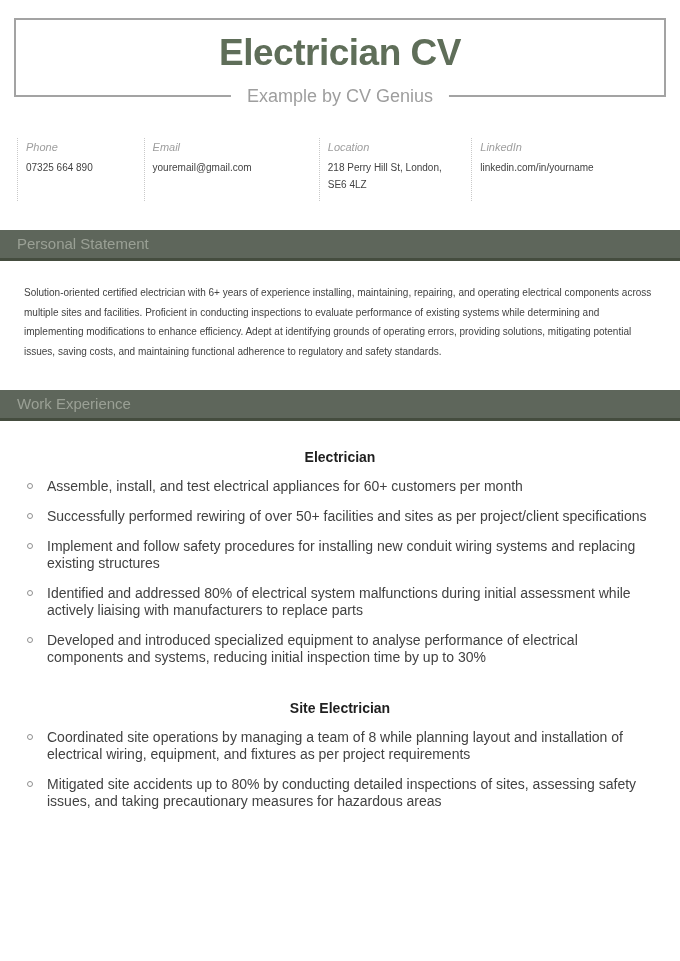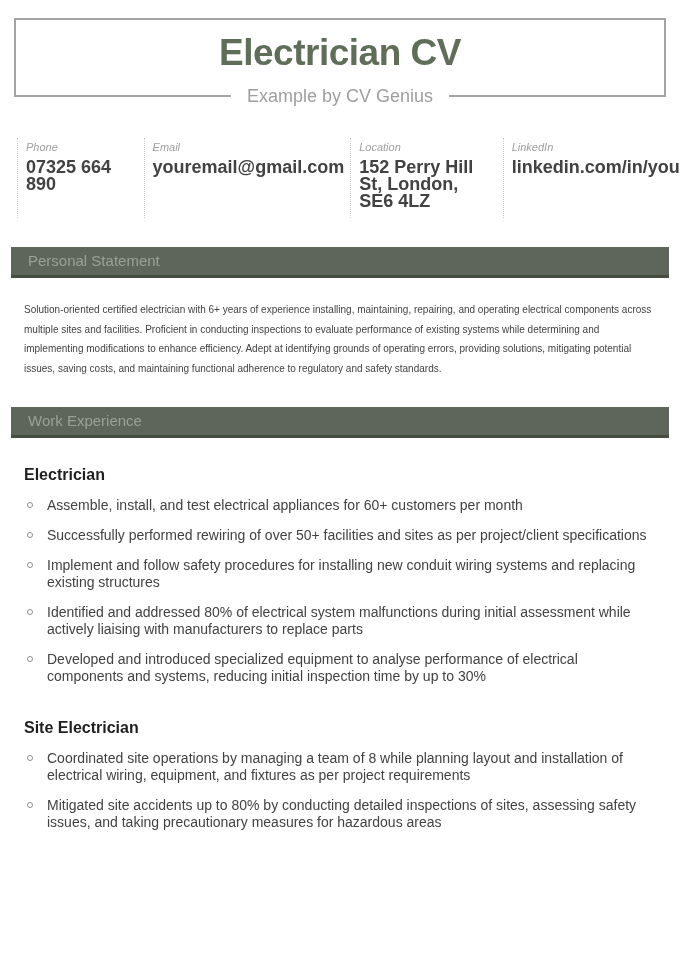--- a/index.html
+++ b/index.html
@@ -58,30 +58,29 @@
   .contact-col.email    { flex: 0 0 27%; }
   .contact-col.location { flex: 0 0 23.5%; }
   .contact-col.linkedin { flex: 0 0 30%; }
   .c-label {
     font-size: 11px;
     color: var(--muted-text, #9e9e9e);
     margin-bottom: 6px;
     font-style: italic;
   }
   .c-value {
-    font-size: 18px;
+    font-size: 10px;
     line-height: 17px;
     color: var(--body-text, #424242);
     white-space: pre-line;
-    font-weight: bold;
   }
 
   
   .section-bar {
-    margin: 29px 11px 0;
+    margin: 29px 0 0;
     background: var(--section-bar-bg, #5e665b);
     border-bottom: 3px solid var(--section-bar-border, #454d3f);
     padding: 5px 17px 5px;
   }
   .section-bar .bar-label {
     font-size: 15px;
     color: var(--section-bar-text, #9aa095);
   }
 
   
@@ -89,23 +88,24 @@
     margin: 22px 24px 0;
     font-size: 10px;
     line-height: 19.6px;
     color: var(--body-text, #424242);
   }
 
   
   .job { margin: 0 24px; }
   .job-title {
     margin: 28px 0 0;
-    font-size: 16px;
+    font-size: 14px;
     font-weight: bold;
     color: var(--heading-text, #1f1f1f);
+    text-align: center;
   }
   .job.second .job-title { margin-top: 34px; }
   .company-row {
     display: flex;
     justify-content: space-between;
     align-items: baseline;
     margin-top: 9px;
   }
   .company { font-size: 14.5px; color: var(--body-text, #424242); }
   .dates { font-size: 13px; color: var(--muted-text, #9e9e9e); }
@@ -148,21 +148,21 @@
     <div class="contact-col phone">
       <div class="c-label">Phone</div>
       <div class="c-value">07325 664 890</div>
     </div>
     <div class="contact-col email">
       <div class="c-label">Email</div>
       <div class="c-value">youremail@gmail.com</div>
     </div>
     <div class="contact-col location">
       <div class="c-label">Location</div>
-      <div class="c-value">152 Perry Hill St, London,
+      <div class="c-value">218 Perry Hill St, London,
 SE6 4LZ</div>
     </div>
     <div class="contact-col linkedin">
       <div class="c-label">LinkedIn</div>
       <div class="c-value">linkedin.com/in/yourname</div>
     </div>
   </div>
 
   <div class="section-bar">
     <span class="bar-label">Personal Statement</span>

